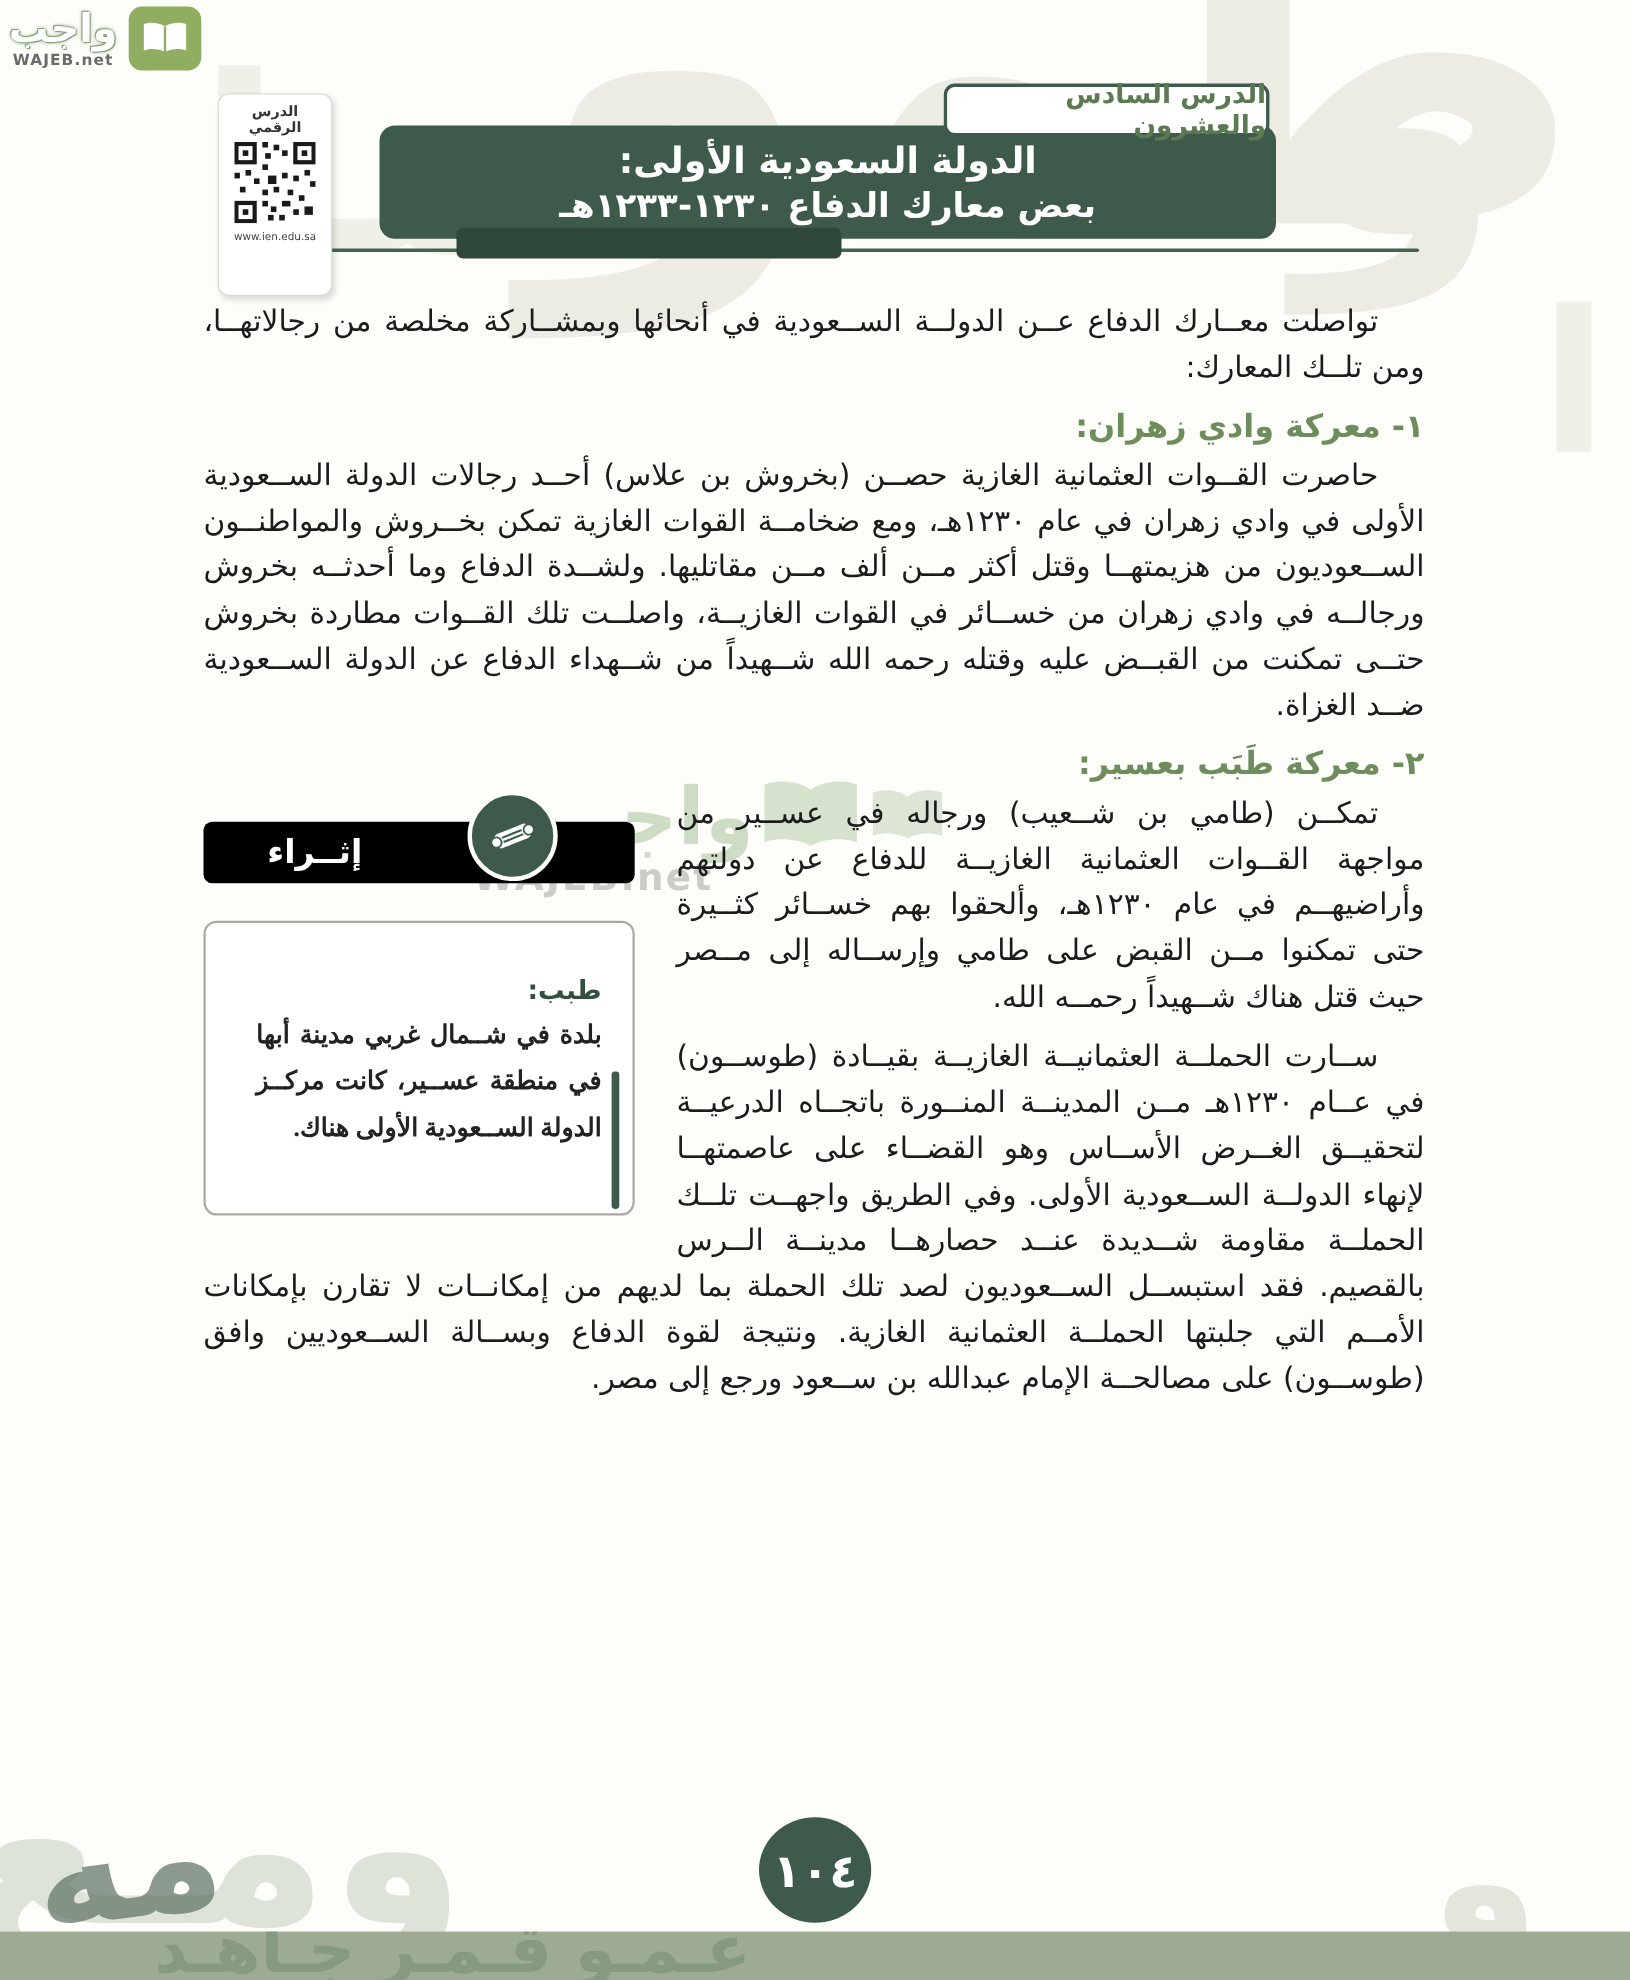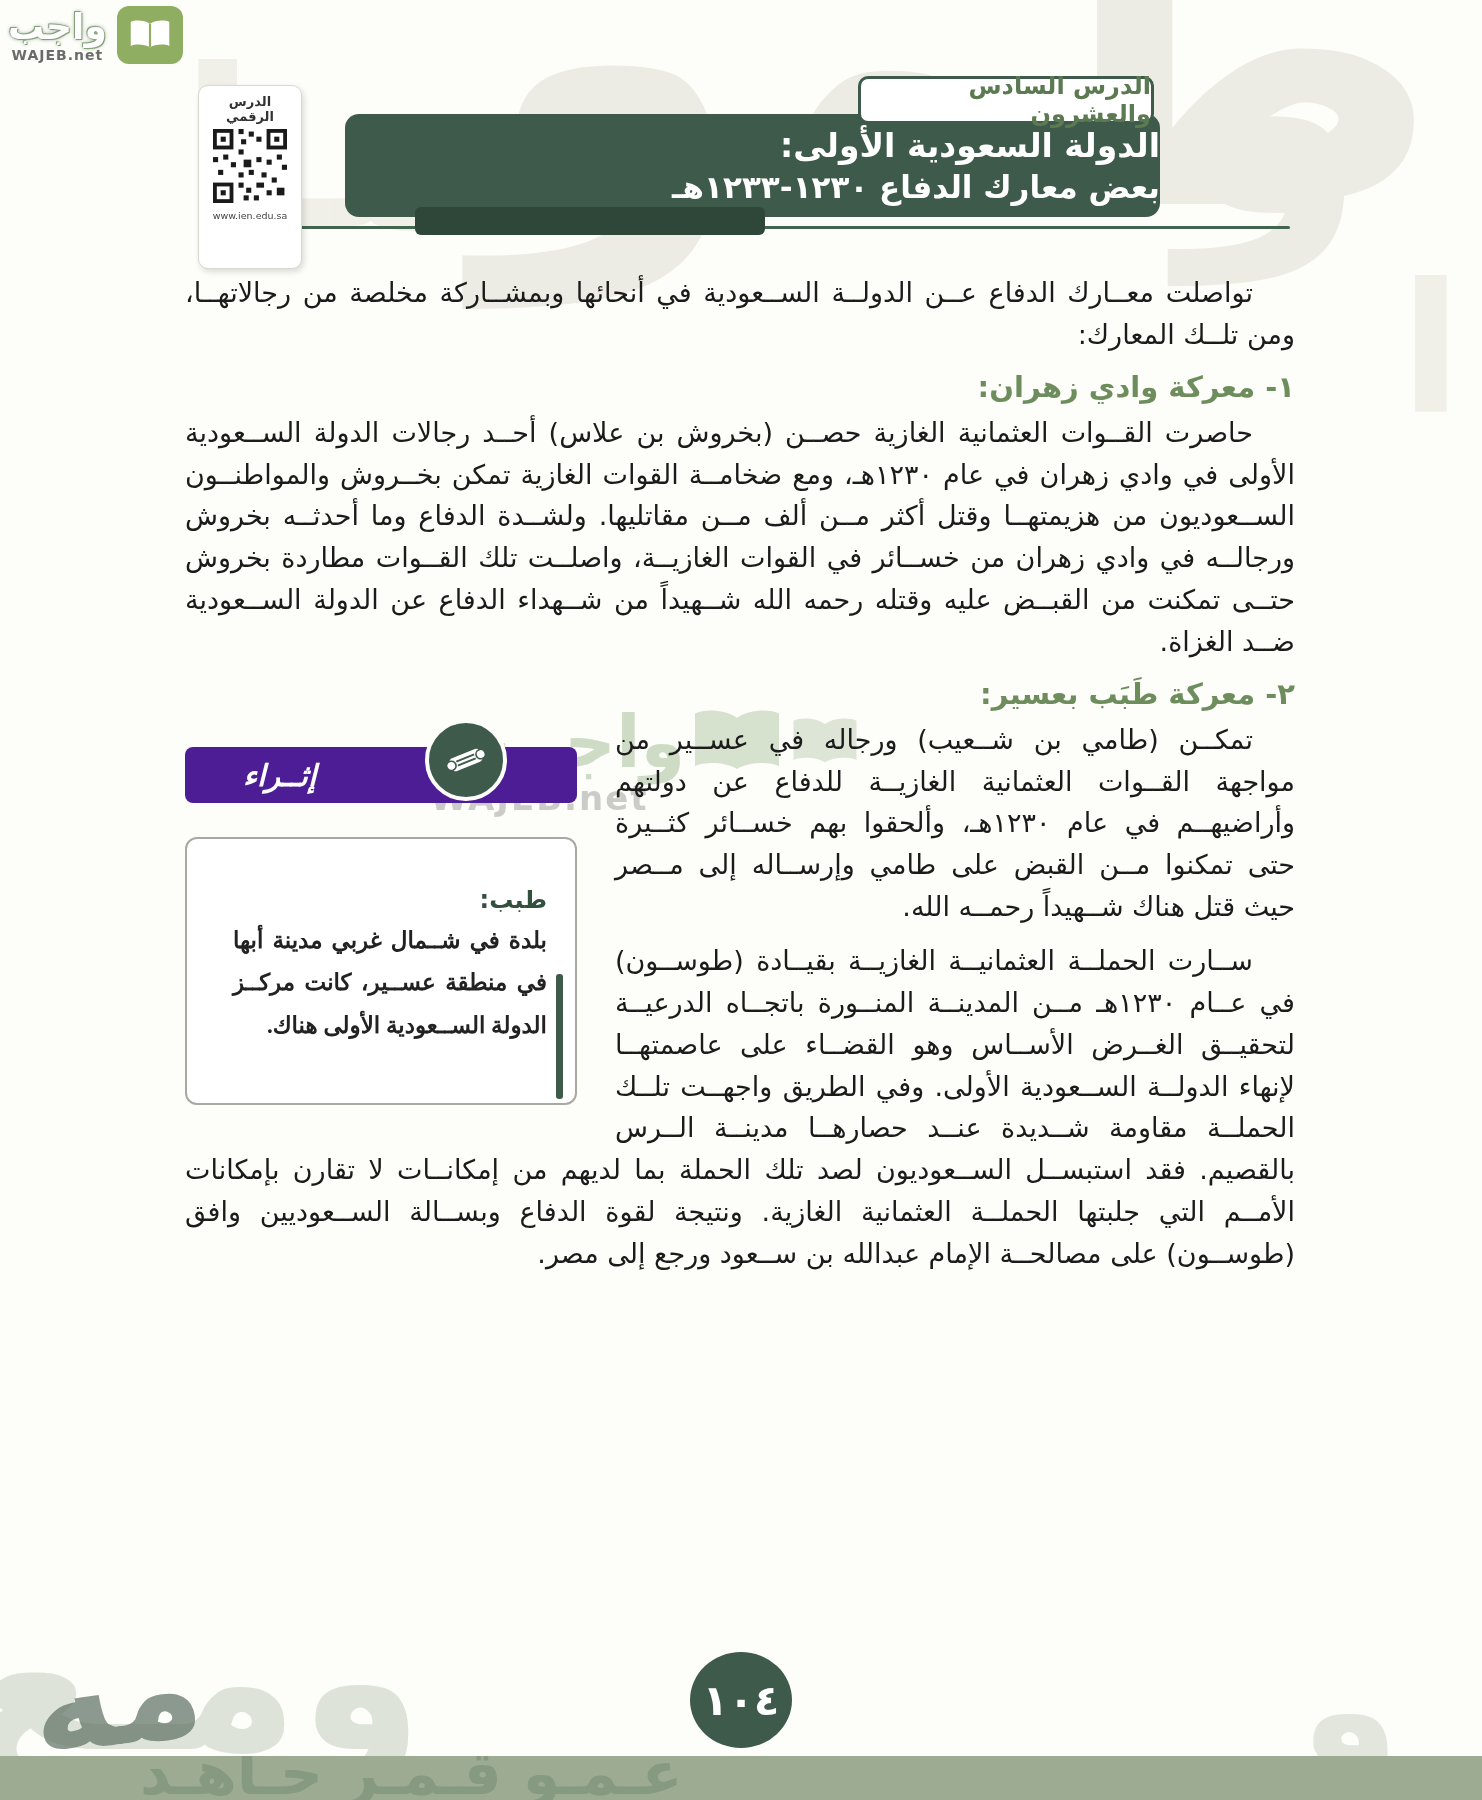--- a/index.html
+++ b/index.html
@@ -38,21 +38,21 @@
     display:flex; align-items:center; justify-content:center; }
 
   .qr-box { position:absolute; top:85px; left:198px; width:104px; height:184px; z-index:4;
     background:#ffffff; border:1px solid #d9d9d0; border-radius:10px;
     box-shadow:2px 3px 6px rgba(0,0,0,.14); text-align:center; padding:8px 4px 4px; }
   .qr-label { font-size:13px; font-weight:bold; color:#333; margin-bottom:5px; }
   .qr-url { font-size:9.5px; color:#444; margin-top:3px; }
 
   .title-banner { position:absolute; top:114px; left:345px; width:815px; height:103px; z-index:2;
     background:#3d5a4a; border-radius:14px; display:flex; flex-direction:column;
-    justify-content:center; color:#fff; }
+    justify-content:center; align-items:center; color:#fff; }
   .title-banner::after { content:""; position:absolute; left:70px; bottom:-18px;
     width:350px; height:28px; background:#2e4739; border-radius:6px; z-index:-1; }
   .title-line-1 { font-size:33px; font-weight:bold; }
   .title-line-2 { font-size:31px; font-weight:bold; margin-top:4px; }
 
   .lesson-badge { position:absolute; top:76px; left:858px; width:296px; height:48px; z-index:5;
     background:#fff; border:3px solid #3d5a4a; border-radius:10px;
     display:flex; align-items:center; justify-content:center;
     color:#5c7a52; font-weight:bold; font-size:24px; }
 
@@ -67,21 +67,21 @@
   .watermark-domain { font-size:34px; font-weight:bold; color:#a3a3a0; letter-spacing:2px; margin-top:-6px; text-align:left; }
 
   
   .content { position:relative; z-index:2; margin:272px 187px 0 185px;
     font-size:27px; color:#1b1b1b; }
   .body-text { text-align:justify; line-height:1.55; text-indent:42px; margin-bottom:12px; }
   .section-heading { font-size:29px; color:#6e8d5d; font-weight:bold; margin:14px 0 8px; }
 
   
   .enrichment { float:left; width:392px; margin:28px 38px 14px 0; position:relative; z-index:2; }
-  .enrichment-header { position:relative; height:56px; background:#4c1d95; border-radius:8px;font-style:italic; }
+  .enrichment-header { position:relative; height:56px; background:#000000; border-radius:8px; }
   .enrichment-title { position:absolute; left:58px; top:50%; transform:translateY(-50%);
     color:#ffffff; font-size:30px; font-weight:bold; }
   .enrichment-icon { position:absolute; left:240px; top:-28px; width:82px; height:82px;
     background:#3d5a4a; border:4px solid #fdfdfa; border-radius:50%;
     display:flex; align-items:center; justify-content:center; }
   .enrichment-box { margin-top:34px; min-height:268px; background:#fff;
     border:2px solid #a9a9a2; border-radius:12px; position:relative;
     padding:47px 28px 20px 46px; }
   .enrichment-box::after { content:""; position:absolute; right:12px; top:135px;
     width:7px; height:125px; background:#3d5a4a; border-radius:3px; }

